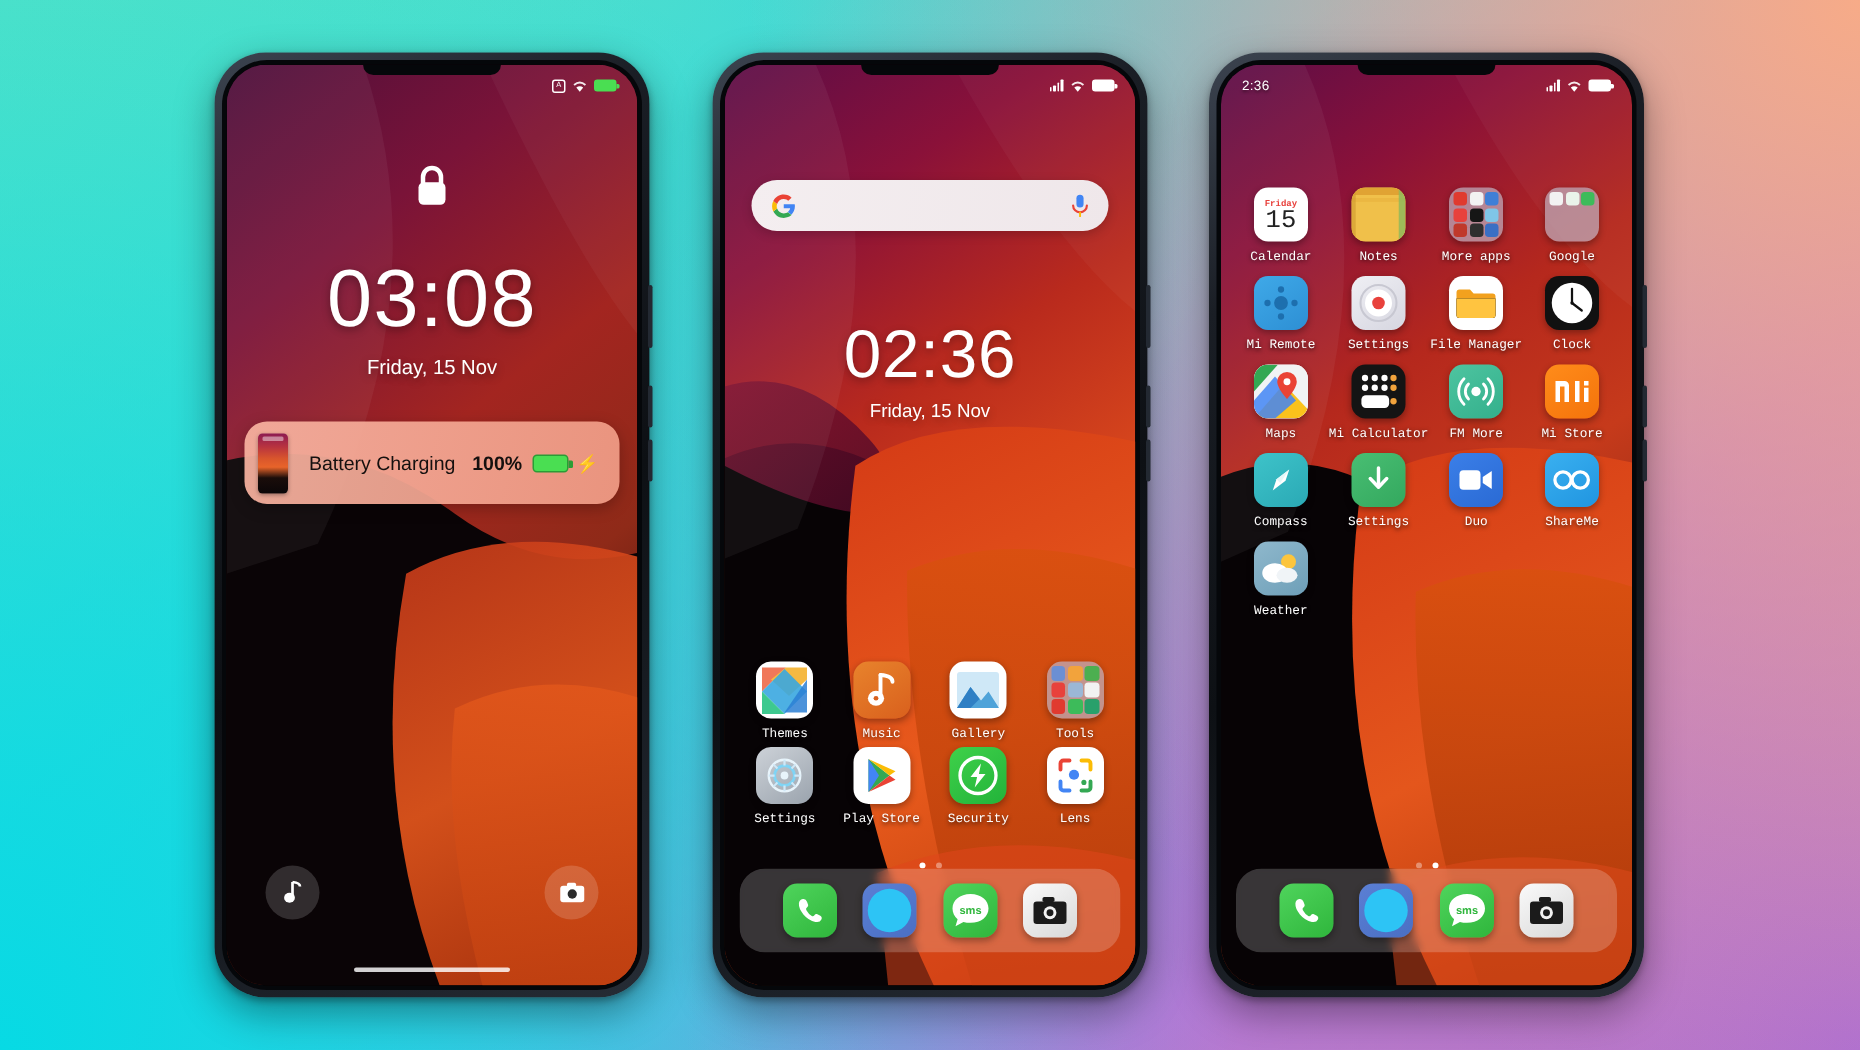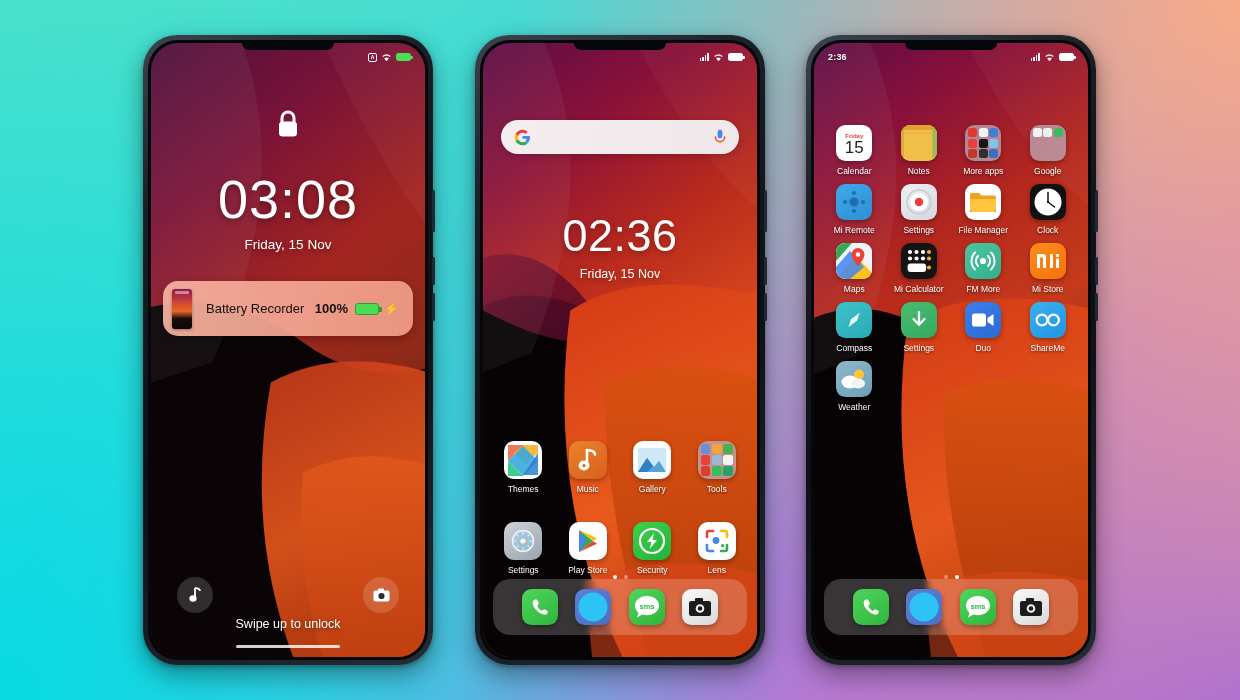--- a/index.html
+++ b/index.html
@@ -51,21 +51,21 @@
 
   
   .wall { position:absolute; inset:0; overflow:hidden; background:#07060a; }
   .wall svg { position:absolute; inset:0; width:100%; height:100%; display:block; }
 
   
   .statusbar {
     position:absolute; top:0; left:0; right:0; height:24px;
     display:flex; align-items:center; justify-content:space-between;
     padding:4px 14px 0 14px; z-index:30;
-    color:#fff; font-size:9px; font-weight:bold;
+    color:#fff; font-size:9px; font-weight:normal;
   }
   .sb-left { letter-spacing:.2px; text-shadow:0 1px 2px rgba(0,0,0,.5); }
   .sb-right { display:flex; align-items:center; gap:4px; }
 
   .ico-signal { display:inline-flex; align-items:flex-end; gap:1px; height:8px; }
   .ico-signal i { display:block; width:1.6px; background:#fff; border-radius:.5px; }
   .ico-signal i:nth-child(1){height:3px} .ico-signal i:nth-child(2){height:4.5px}
   .ico-signal i:nth-child(3){height:6px} .ico-signal i:nth-child(4){height:8px}
 
   .ico-batt {
@@ -129,22 +129,22 @@
     display:flex; align-items:center; justify-content:space-between; padding:0 13px;
     box-shadow:0 2px 7px rgba(0,0,0,.2);
   }
 
   .homeclock { position:absolute; left:0;right:0; top:170px; z-index:20; text-align:center; color:#fff;
                text-shadow:0 2px 6px rgba(0,0,0,.3); }
   .homeclock .t { font-size:45px; font-weight:300; letter-spacing:.5px; line-height:1; }
   .homeclock .d { font-size:12.5px; margin-top:9px; }
 
   .appgrid { position:absolute; left:8px; right:8px; z-index:20;
-             display:grid; grid-template-columns:repeat(4,1fr); }
-  .grid-home { top:398px; row-gap:28px; }
+             display:grid; grid-template-columns:repeat(4,1fr);font-family:Liberation Mono, monospace; }
+  .grid-home { top:398px; row-gap:4px; }
   .grid-drawer { top:82px; row-gap:8px; }
 
   .app { display:flex; flex-direction:column; align-items:center; }
   .app .label {
     margin-top:5px; font-size:8.5px; color:#fff; text-align:center;
     text-shadow:0 1px 3px rgba(0,0,0,.75); white-space:nowrap;
   }
   .ic { width:38px;height:38px;border-radius:10px; position:relative; overflow:hidden;
         display:flex;align-items:center;justify-content:center;
         box-shadow:0 2px 5px rgba(0,0,0,.32); flex:none; }
@@ -230,42 +230,41 @@
           </svg>
         </div>
 
         <div class="bigclock" style="top:129px">
           <div class="t">03:08</div>
           <div class="d">Friday, 15 Nov</div>
         </div>
 
         <div class="notif">
           <div class="notif-thumb"></div>
-          <div class="notif-title">Battery Recorder</div>
+          <div class="notif-title">Battery Charging</div>
           <div class="notif-pct">100%</div>
           <div class="notif-batt"></div>
           <div class="notif-bolt">⚡</div>
         </div>
 
         <div class="lock-shortcut ls-left">
           <svg width="13" height="16" viewBox="0 0 13 16">
             <path d="M6 1 L6 10" stroke="#fff" stroke-width="1.8" fill="none"></path>
             <path d="M6 1 Q11 1.5 11 4" stroke="#fff" stroke-width="1.8" fill="none"></path>
             <ellipse cx="4" cy="11.5" rx="3.6" ry="3.3" fill="#fff"></ellipse>
           </svg>
         </div>
         <div class="lock-shortcut ls-right">
           <svg width="17" height="14" viewBox="0 0 17 14">
             <rect x="0.5" y="2.5" width="16" height="11" rx="2" fill="#fff"></rect>
             <rect x="5" y="0.5" width="6" height="2.6" rx="1" fill="#fff"></rect>
             <circle cx="8.5" cy="8" r="3.1" fill="#2b2b2b"></circle>
           </svg>
         </div>
 
-        <div class="swipe">Swipe up to unlock</div>
         <div class="homebar"></div>
       </div>
     </div>
   </div>
 </div>
 
 <div class="phone p2">
   <div class="frame">
     <div class="sidebtn sb1"></div>
     <div class="sidebtn sb2"></div>

